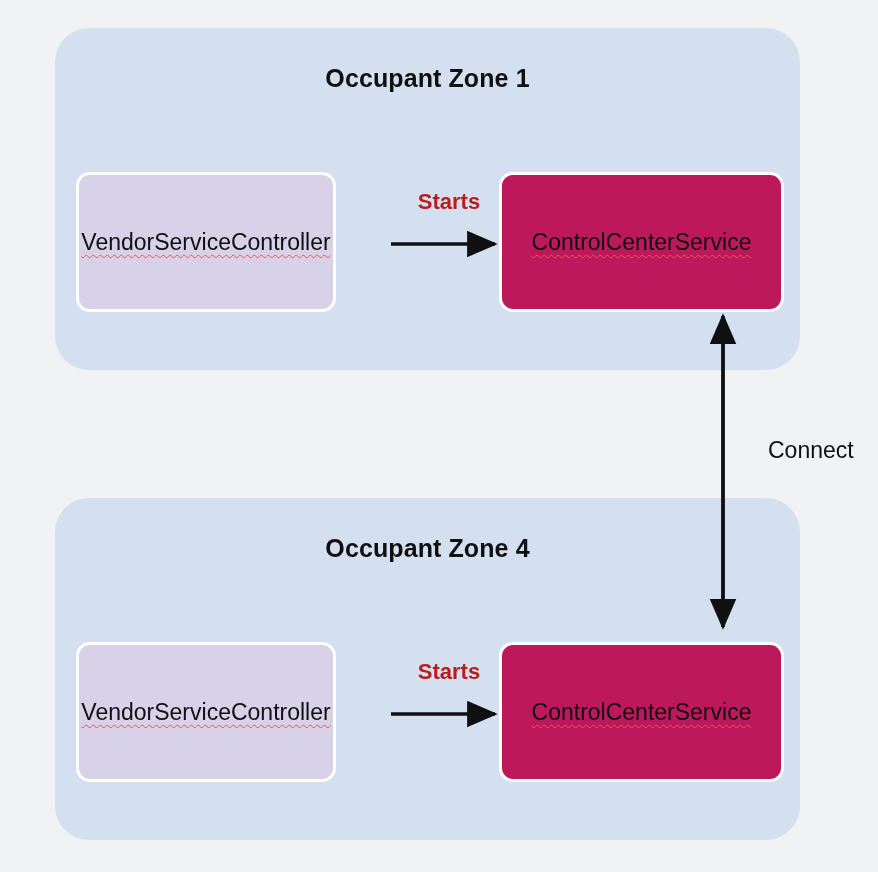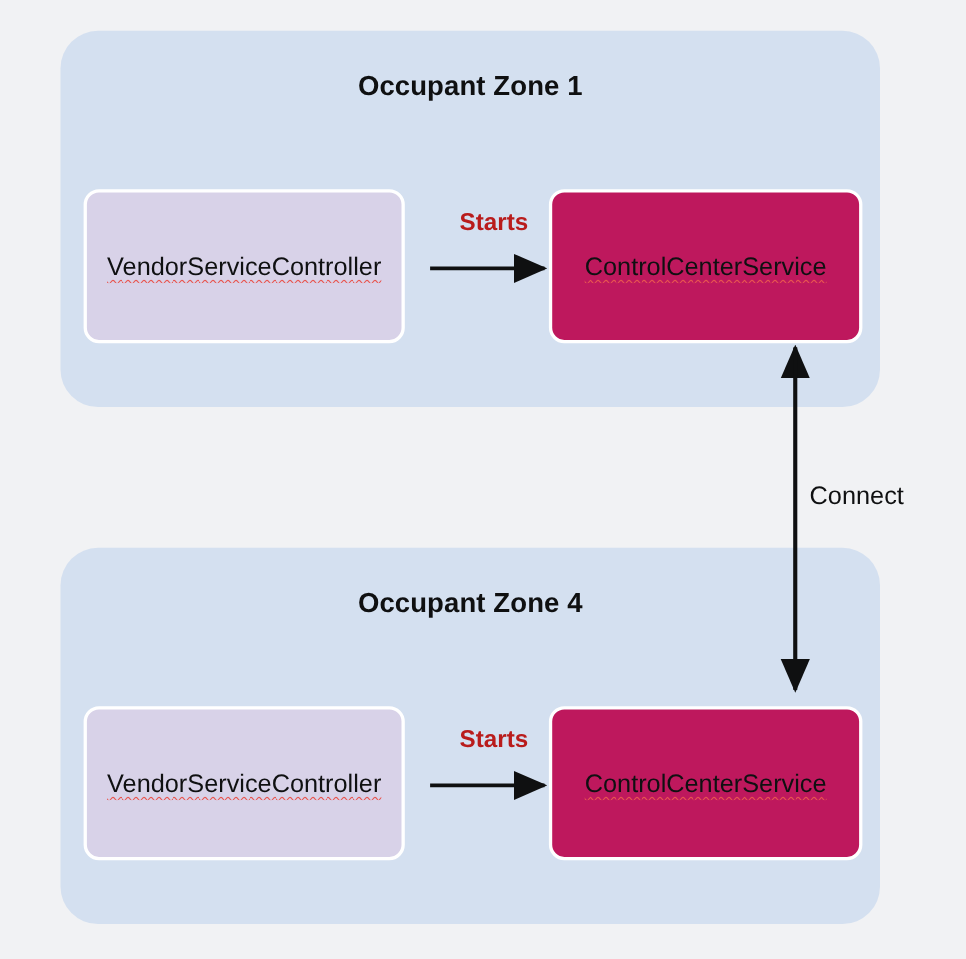--- a/index.html
+++ b/index.html
@@ -51,21 +51,21 @@
     height: 140px;
     border-radius: 14px;
     border: 3px solid #ffffff;
     box-sizing: border-box;
     display: flex;
     align-items: center;
     justify-content: center;
   }
   .node-vendor {
     left: 21px;
-    width: 292px;
+    width: 260px;
     background: #d8d2e8;
   }
   .node-control {
     left: 444px;
     width: 285px;
     background: #be185d;
   }
   .node-label {
     font-size: 23px;
     color: #0f1011;
@@ -99,21 +99,21 @@
   #connect-arrow {
     position: absolute;
     left: 700px;
     top: 305px;
     width: 46px;
     height: 330px;
     overflow: visible;
   }
   #connect-label {
     position: absolute;
-    left: 736px;
+    left: 768px;
     top: 437px;
     font-size: 23px;
     color: #0f1011;
     white-space: nowrap;
   }
 </style>
 </head>
 <body>
 
 <div id="canvas">

